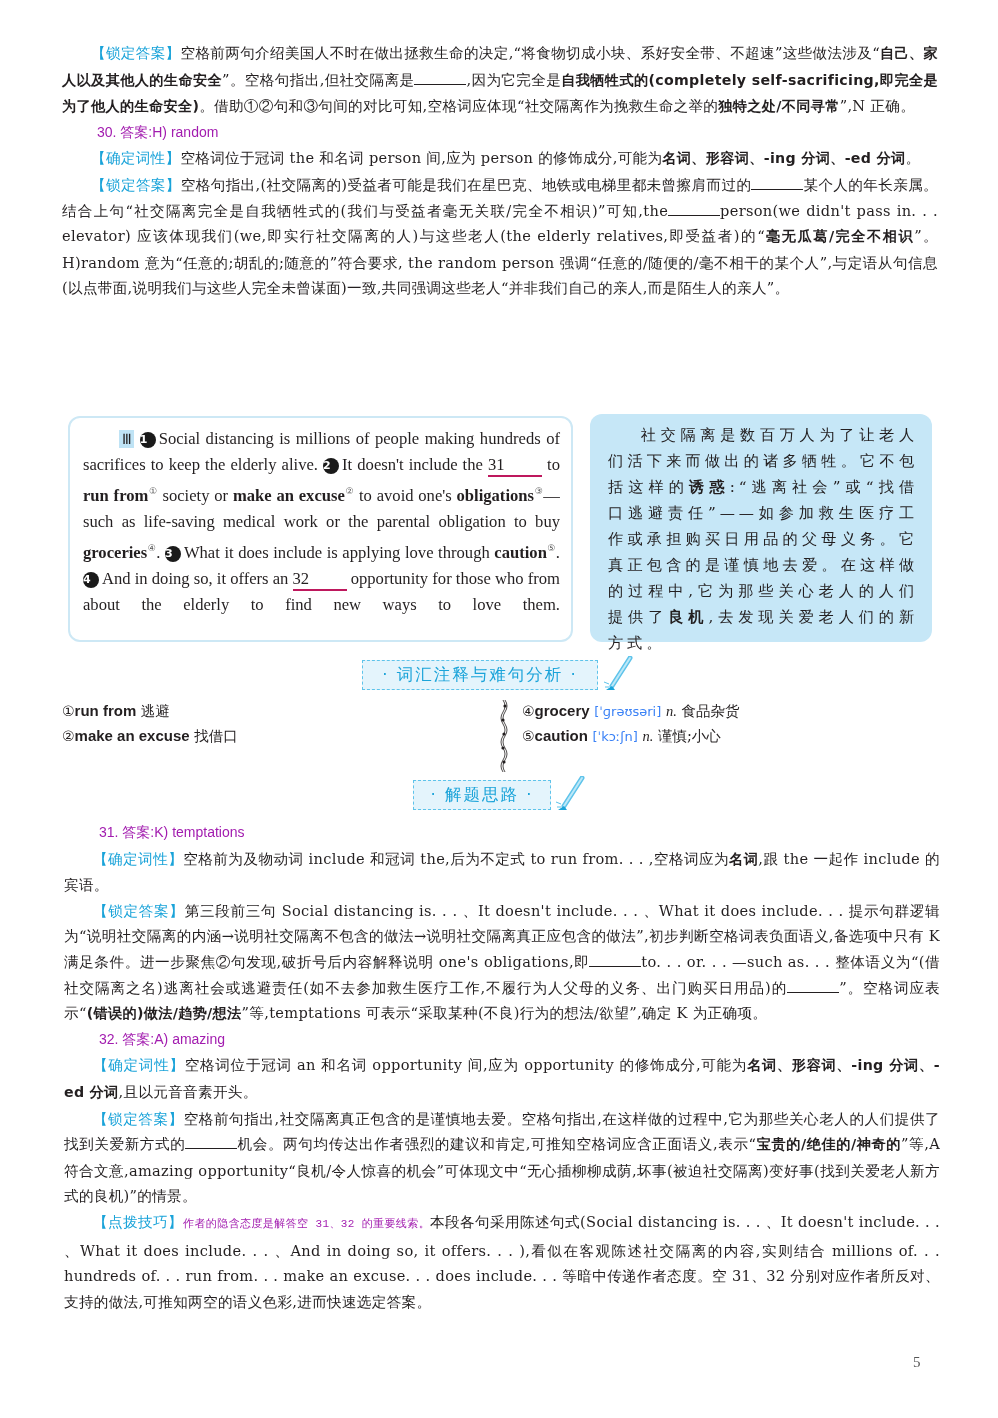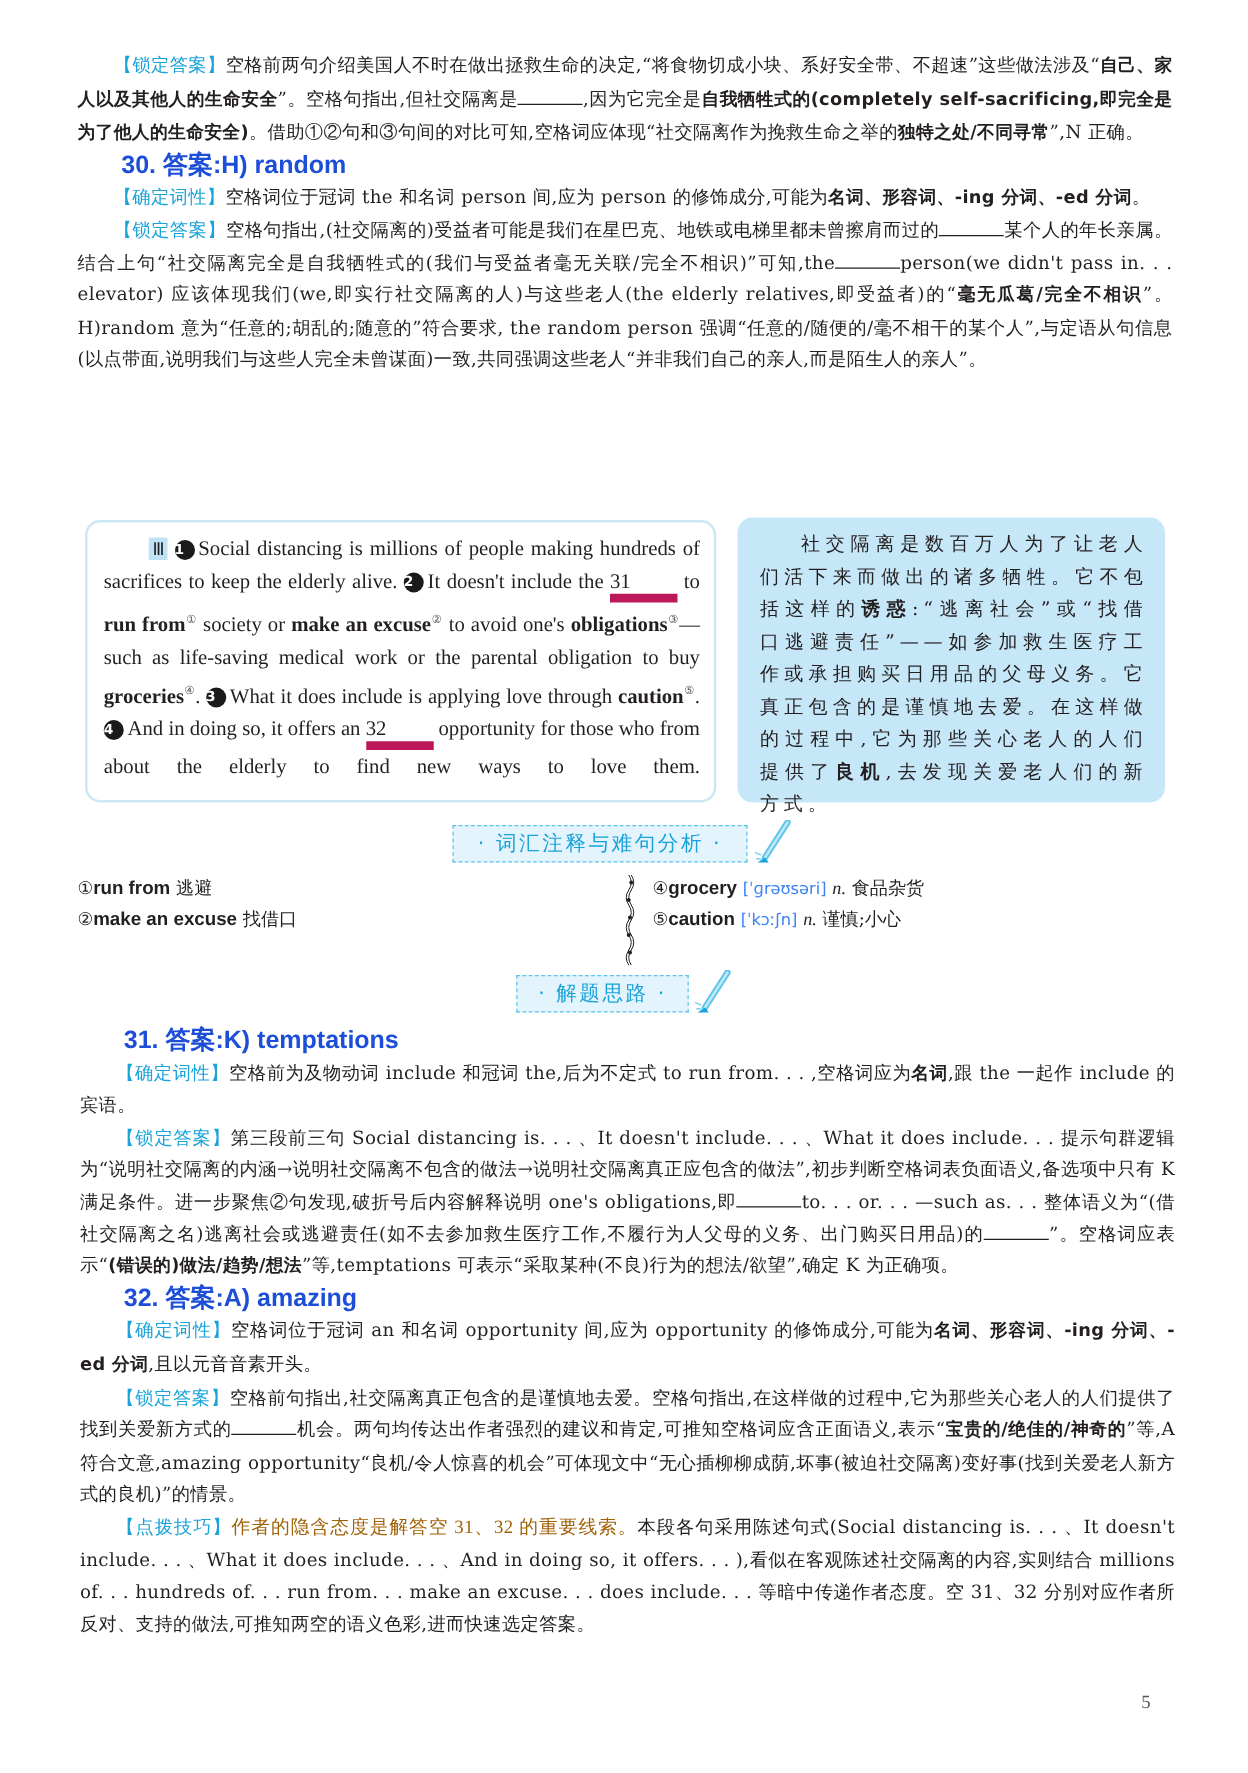--- a/index.html
+++ b/index.html
@@ -14,26 +14,26 @@
     .p {
       line-height: 25.6px;
       text-align: justify;
       text-align-last: left;
       letter-spacing: 0.3px;
       font-size: 14.6px;
     }
     .indent { text-indent: 29px; }
     .b { font-weight: bold; font-family: "DejaVu Sans", "Liberation Sans", sans-serif; font-size: 14.2px; }
     .tag { color: #1aa3d9; font-family: "DejaVu Sans", "Liberation Sans", sans-serif; font-size: 14.6px; }
-    .blue { color: #a16207; font-family: Liberation Serif, serif; font-size: 15px; }
+    .blue { color: #a21caf; font-family: Liberation Mono, monospace; font-size: 11px; }
     .ans-head {
-      color: #1d4ed8;
+      color: #a21caf;
       font-family: "Liberation Sans", sans-serif;
-      font-weight: bold;
-      font-size: 20px;
+      font-weight: normal;
+      font-size: 14px;
       padding-left: 35px;
       line-height: 25.6px;
     }
     .blank {
       display: inline-block;
       width: 52px;
       border-bottom: 1px solid #231f20;
       height: 14px;
       vertical-align: baseline;
     }
@@ -76,21 +76,21 @@
       font-weight: bold;
       font-size: 11px;
       line-height: 16px;
       text-align: center;
       vertical-align: 1px;
       margin-right: 3px;
     }
     .num-blank {
       display: inline-block;
       width: 54px;
-      border-bottom: 7px solid #be185d;
+      border-bottom: 2px solid #be185d;
       text-align: left;
       line-height: 20px;
     }
     .bold-en { font-weight: bold; }
     .sup { font-size: 9px; vertical-align: 7px; color: #555; }
     .cn-box {
       position: absolute; left: 522px; top: -2px; width: 342px; height: 228px;
       background: #c6e7f7;
       border-radius: 12px;
       padding: 8px 14px 15px 18px;

